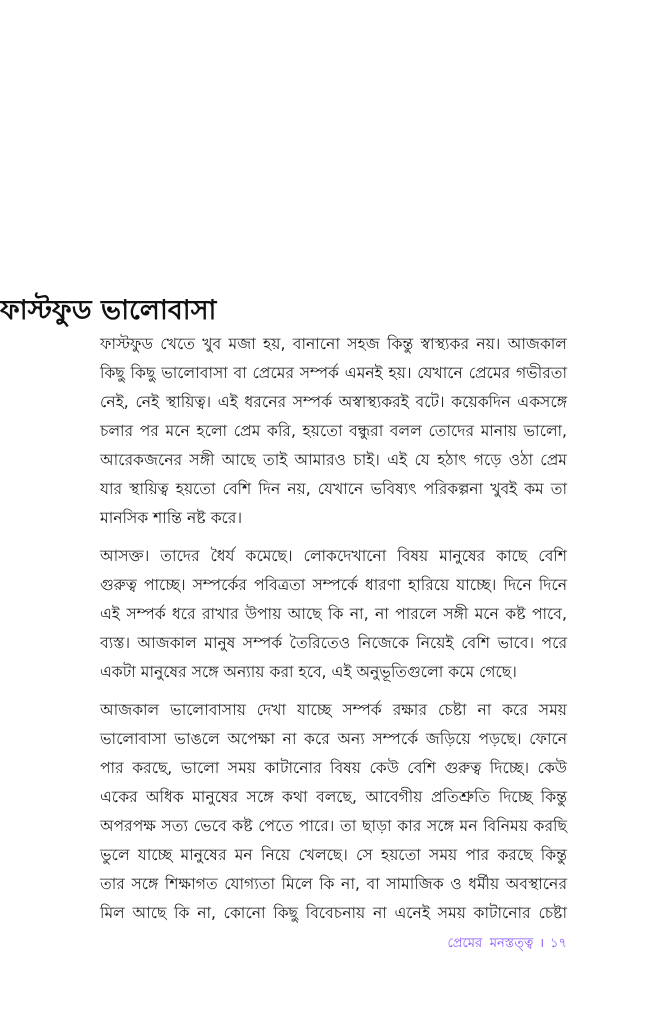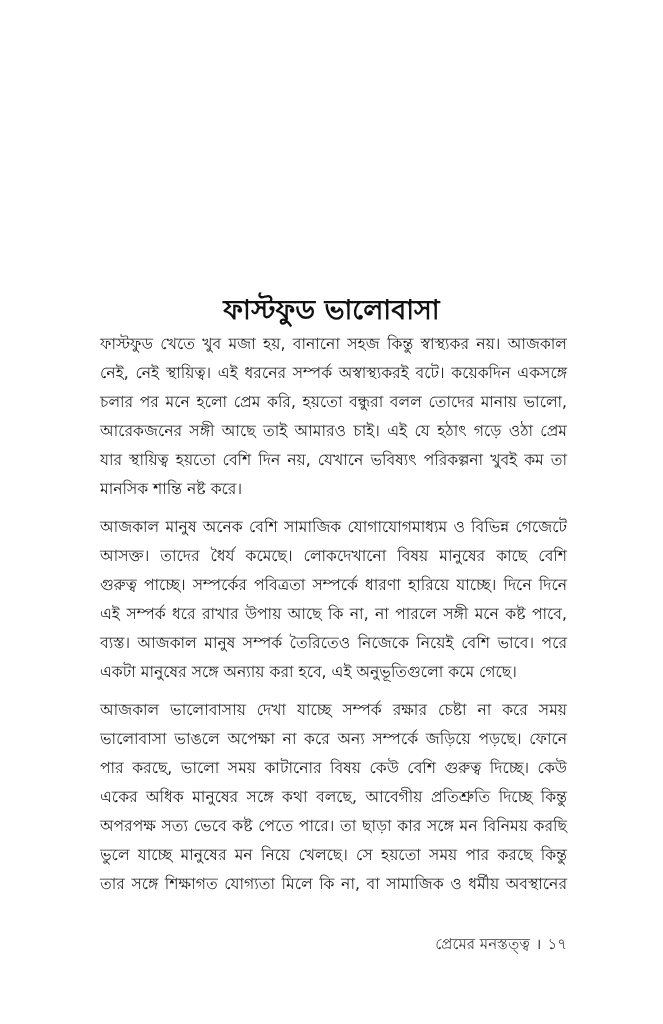--- a/index.html
+++ b/index.html
@@ -4,70 +4,71 @@
 <style>
   html, body { margin: 0; padding: 0; background: #ffffff; }
   body {
     width: 663px; height: 1024px; position: relative; overflow: hidden;
     font-family: "DejaVu Sans", "Liberation Sans", sans-serif;
     color: #1a1a1a;
   }
   .page { position: absolute; left: 0; top: 0; width: 663px; height: 1024px; background: #fff; }
   .chapter-title {
     position: absolute; top: 272px; left: 0; width: 663px;
-    text-align: center; font-weight: bold; font-size: 27px; line-height: 40px;
+    font-weight: bold; font-size: 27px; line-height: 40px;
     color: #111;
   }
   .body-text {
     position: absolute; top: 330px; left: 100px; width: 467px;
   }
   .para {
     margin: 0 0 9px 0;
     font-size: 15.6px; line-height: 29px;
     text-align: justify; text-align-last: left;
     color: #1c1c1c;
   }
   .line { display: block; white-space: nowrap; text-align-last: justify; text-align: justify; }
   .line.last { text-align-last: left; }
   .footer {
     position: absolute; top: 930px; right: 96px;
-    font-size: 15px; line-height: 28px; color: #404040;
+    font-size: 13px; line-height: 28px; color: #8b5cf6; font-family: Liberation Mono, monospace;
   }
   .footer .sep { margin: 0 6px; }
 </style>
 </head>
 <body>
 
 <div class="page">
   <h1 class="chapter-title">ফাস্টফুড ভালোবাসা</h1>
 
   <div class="body-text">
     <p class="para">
       <span class="line">ফাস্টফুড খেতে খুব মজা হয়, বানানো সহজ কিন্তু স্বাস্থ্যকর নয়। আজকাল</span>
+      <span class="line">কিছু কিছু ভালোবাসা বা প্রেমের সম্পর্ক এমনই হয়। যেখানে প্রেমের গভীরতা</span>
       <span class="line">নেই, নেই স্থায়িত্ব। এই ধরনের সম্পর্ক অস্বাস্থ্যকরই বটে। কয়েকদিন একসঙ্গে</span>
       <span class="line">চলার পর মনে হলো প্রেম করি, হয়তো বন্ধুরা বলল তোদের মানায় ভালো,</span>
       <span class="line">আরেকজনের সঙ্গী আছে তাই আমারও চাই। এই যে হঠাৎ গড়ে ওঠা প্রেম</span>
       <span class="line">যার স্থায়িত্ব হয়তো বেশি দিন নয়, যেখানে ভবিষ্যৎ পরিকল্পনা খুবই কম তা</span>
       <span class="line last">মানসিক শান্তি নষ্ট করে।</span>
     </p>
     <p class="para">
-      <span class="line">আজকাল মানুষ অনেক বেশি সামাজিক যোগাযোগমাধ্যম ও বিভিন্ন গেজেটে</span>
       <span class="line">আসক্ত। তাদের ধৈর্য কমেছে। লোকদেখানো বিষয় মানুষের কাছে বেশি</span>
       <span class="line">গুরুত্ব পাচ্ছে। সম্পর্কের পবিত্রতা সম্পর্কে ধারণা হারিয়ে যাচ্ছে। দিনে দিনে</span>
       <span class="line">এই সম্পর্ক ধরে রাখার উপায় আছে কি না, না পারলে সঙ্গী মনে কষ্ট পাবে,</span>
       <span class="line">ব্যস্ত। আজকাল মানুষ সম্পর্ক তৈরিতেও নিজেকে নিয়েই বেশি ভাবে। পরে</span>
       <span class="line last">একটা মানুষের সঙ্গে অন্যায় করা হবে, এই অনুভূতিগুলো কমে গেছে।</span>
     </p>
     <p class="para">
       <span class="line">আজকাল ভালোবাসায় দেখা যাচ্ছে সম্পর্ক রক্ষার চেষ্টা না করে সময়</span>
       <span class="line">ভালোবাসা ভাঙলে অপেক্ষা না করে অন্য সম্পর্কে জড়িয়ে পড়ছে। ফোনে</span>
       <span class="line">পার করছে, ভালো সময় কাটানোর বিষয় কেউ বেশি গুরুত্ব দিচ্ছে। কেউ</span>
       <span class="line">একের অধিক মানুষের সঙ্গে কথা বলছে, আবেগীয় প্রতিশ্রুতি দিচ্ছে কিন্তু</span>
       <span class="line">অপরপক্ষ সত্য ভেবে কষ্ট পেতে পারে। তা ছাড়া কার সঙ্গে মন বিনিময় করছি</span>
       <span class="line">ভুলে যাচ্ছে মানুষের মন নিয়ে খেলছে। সে হয়তো সময় পার করছে কিন্তু</span>
       <span class="line">তার সঙ্গে শিক্ষাগত যোগ্যতা মিলে কি না, বা সামাজিক ও ধর্মীয় অবস্থানের</span>
+      <span class="line">মিল আছে কি না, কোনো কিছু বিবেচনায় না এনেই সময় কাটানোর চেষ্টা</span>
     </p>
   </div>
 
   <div class="footer">
     <span>প্রেমের মনস্তত্ত্ব</span><span class="sep">।</span><span>১৭</span>
   </div>
 </div>
 
 </body></html>

